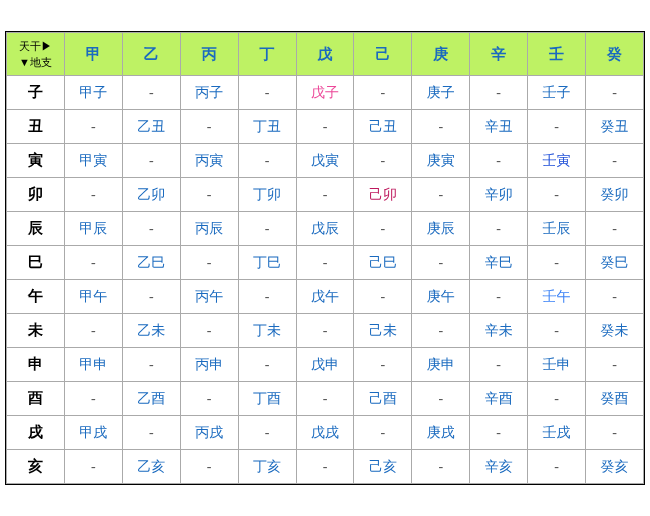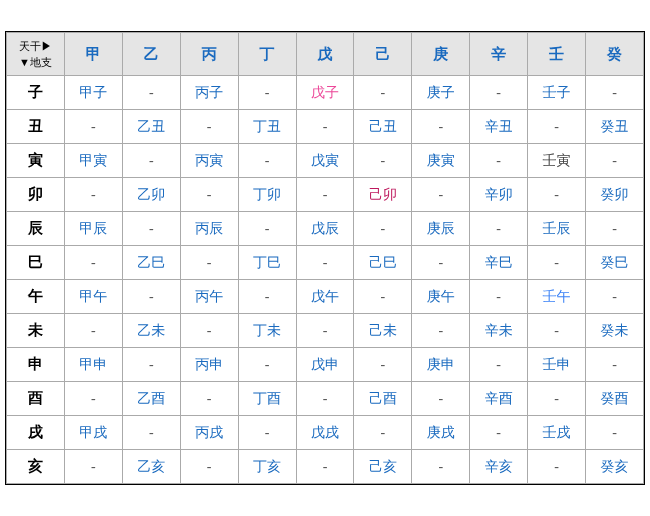--- a/index.html
+++ b/index.html
@@ -23,21 +23,21 @@
     }
     td, th {
       border: 1px solid #aaa;
       text-align: center;
       padding: 5px 2px;
       min-width: 54px;
       height: 34px;
       vertical-align: middle;
     }
     .header-row td {
-      background: #e5e5e5;
+      background: #bef264;
       font-size: 13px;
       color: #000;
     }
     .heavenly-label {
       font-size: 12px;
       line-height: 1.3;
       color: #000;
     }
   </style>
 </head>
@@ -94,21 +94,21 @@
         <tr>
           <td style="color: rgb(0, 0, 0); font-weight: bold; font-size: 15px;">寅</td>
           <td style="color: rgb(26, 106, 191);">甲寅</td>
           <td style="color: rgb(85, 85, 85);">-</td>
           <td style="color: rgb(26, 106, 191);">丙寅</td>
           <td style="color: rgb(85, 85, 85);">-</td>
           <td style="color: rgb(26, 106, 191);">戊寅</td>
           <td style="color: rgb(85, 85, 85);">-</td>
           <td style="color: rgb(26, 106, 191);">庚寅</td>
           <td style="color: rgb(85, 85, 85);">-</td>
-          <td style="color: #404040;">壬寅</td>
+          <td style="color: #1d4ed8;">壬寅</td>
           <td style="color: rgb(85, 85, 85);">-</td>
         </tr>
         <tr>
           <td style="color: rgb(0, 0, 0); font-weight: bold; font-size: 15px;">卯</td>
           <td style="color: rgb(85, 85, 85);">-</td>
           <td style="color: rgb(26, 106, 191);">乙卯</td>
           <td style="color: rgb(85, 85, 85);">-</td>
           <td style="color: rgb(26, 106, 191);">丁卯</td>
           <td style="color: rgb(85, 85, 85);">-</td>
           <td style="color: #be185d;">己卯</td>

